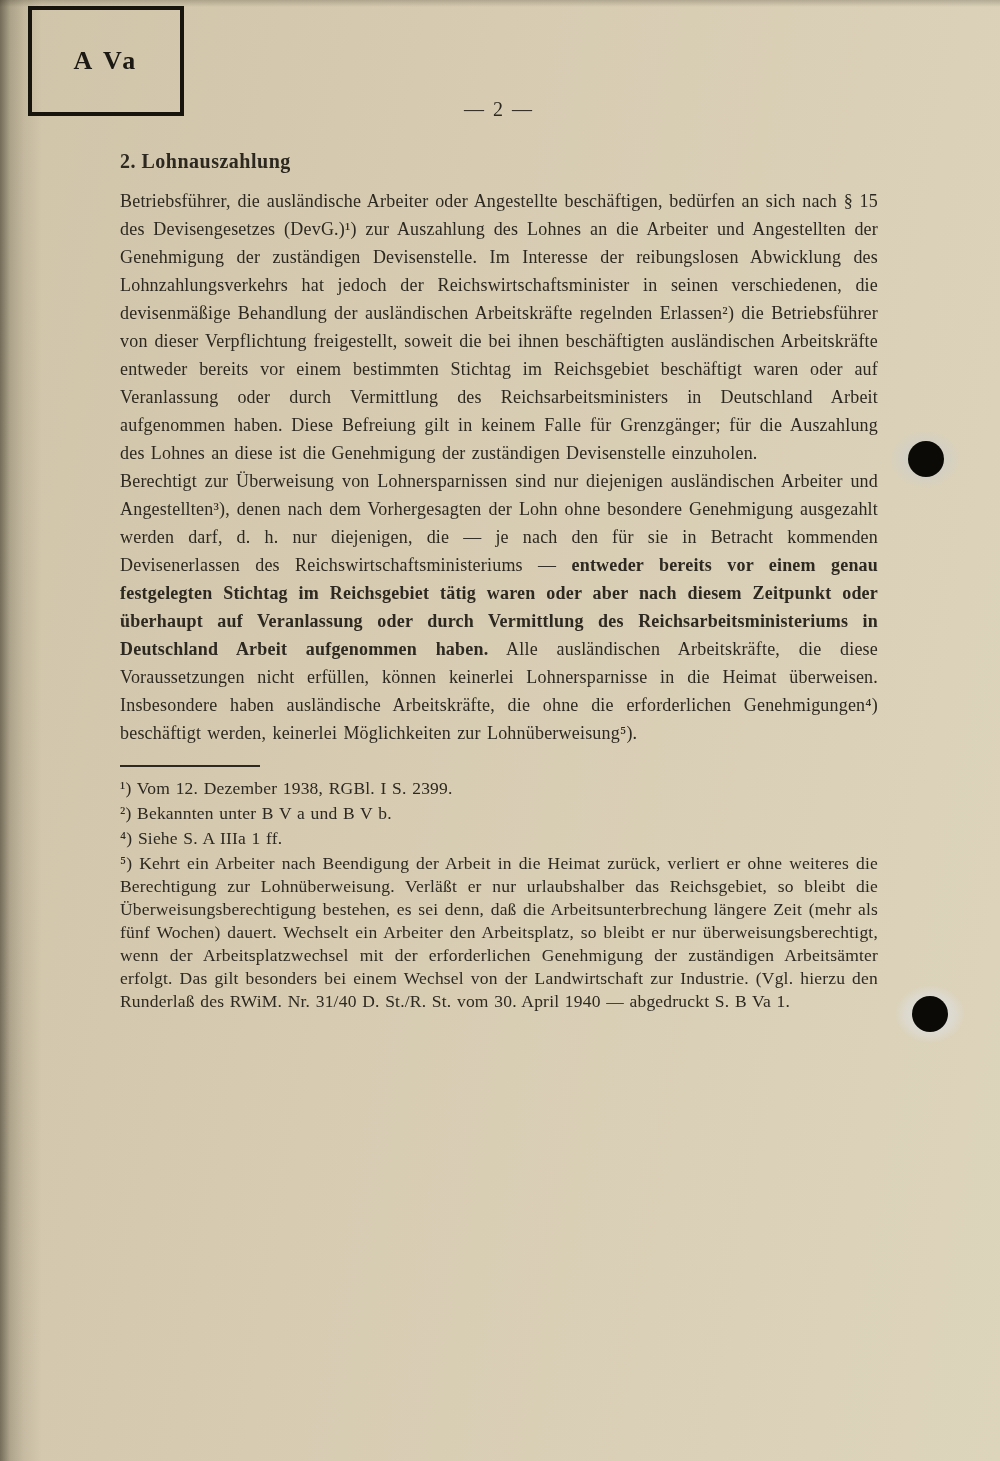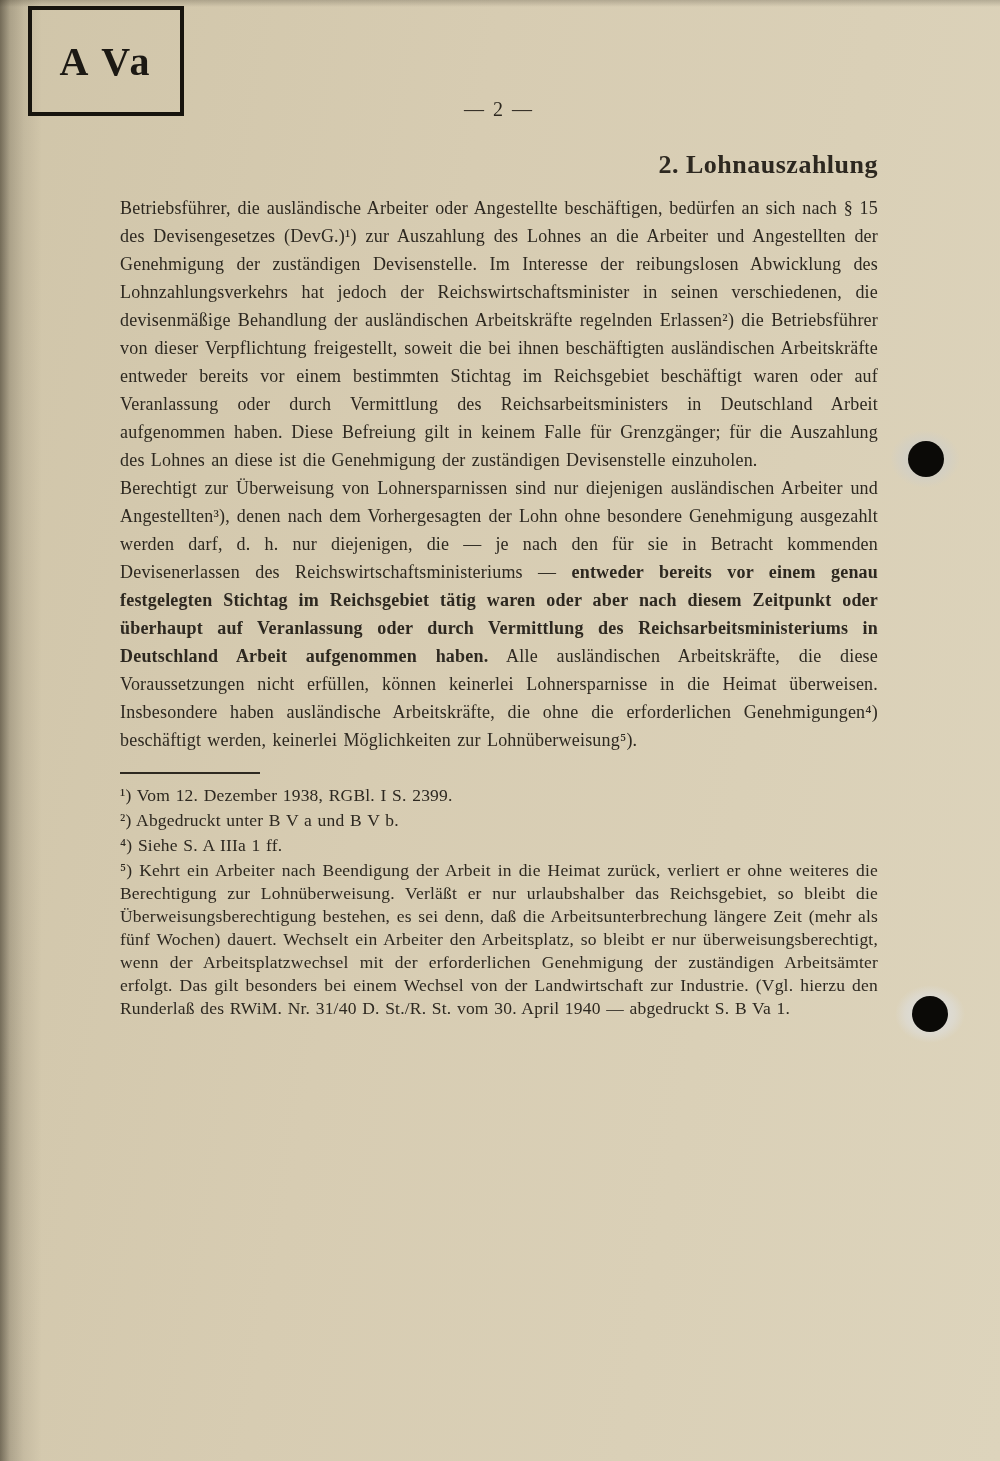--- a/index.html
+++ b/index.html
@@ -35,40 +35,40 @@
     pointer-events: none;
   }
   
   .stamp {
     position: absolute; left: 28px; top: 6px;
     width: 148px; height: 102px;
     border: 4px solid #17140e;
     display: flex; align-items: center; justify-content: center;
   }
   .stamp-label {
-    font-size: 40px;
+    font-size: 26px;
     font-weight: bold;
     letter-spacing: 3px;
     color: #1c1914;
     text-align: right;
   }
   .page-num {
     position: absolute; top: 98px; left: 120px; width: 758px;
     text-align: center;
     font-size: 20px;
     letter-spacing: 2px;
   }
   .content {
     position: absolute; left: 120px; top: 150px; width: 758px;
   }
   h2.heading {
     margin: 0 0 14px 0;
-    font-size: 26px;
+    font-size: 20px;
     font-weight: bold;
-    text-align: right;
+    text-align: left;
     letter-spacing: 0.5px;
   }
   h2.heading.second {
     margin-top: 26px;
   }
   p.body-text {
     margin: 0;
     font-size: 18px;
     line-height: 28px;
     text-align: justify;
@@ -135,21 +135,21 @@
 
     <p class="body-text">Betriebsführer, die ausländische Arbeiter oder Angestellte beschäftigen, bedürfen an sich nach § 15 des Devisengesetzes (DevG.)¹) zur Auszahlung des Lohnes an die Arbeiter und Angestellten der Genehmigung der zuständigen Devisenstelle. Im Interesse der reibungslosen Abwicklung des Lohnzahlungsverkehrs hat jedoch der Reichswirtschaftsminister in seinen verschiedenen, die devisenmäßige Behandlung der ausländischen Arbeitskräfte regelnden Erlassen²) die Betriebsführer von dieser Verpflichtung freigestellt, soweit die bei ihnen beschäftigten ausländischen Arbeitskräfte entweder bereits vor einem bestimmten Stichtag im Reichsgebiet beschäftigt waren oder auf Veranlassung oder durch Vermittlung des Reichsarbeitsministers in Deutschland Arbeit aufgenommen haben. Diese Befreiung gilt in keinem Falle für Grenzgänger; für die Auszahlung des Lohnes an diese ist die Genehmigung der zuständigen Devisenstelle einzuholen.</p>
 
 
     <p class="body-text"><span>Berechtigt zur Überweisung von Lohnersparnissen sind nur diejenigen ausländischen Arbeiter und Angestellten³), denen nach dem Vorhergesagten der Lohn ohne besondere Genehmigung ausgezahlt werden darf, d. h. nur diejenigen, die — je nach den für sie in Betracht kommenden Devisenerlassen des Reichswirtschaftsministeriums — </span><span class="bold">entweder bereits vor einem genau festgelegten Stichtag im Reichsgebiet tätig waren oder aber nach diesem Zeitpunkt oder überhaupt auf Veranlassung oder durch Vermittlung des Reichsarbeitsministeriums in Deutschland Arbeit aufgenommen haben.</span><span> Alle ausländischen Arbeitskräfte, die diese Voraussetzungen nicht erfüllen, können keinerlei Lohnersparnisse in die Heimat überweisen. Insbesondere haben ausländische Arbeitskräfte, die ohne die erforderlichen Genehmigungen⁴) beschäftigt werden, keinerlei Möglichkeiten zur Lohnüberweisung⁵).</span></p>
 
     <div class="fn-rule"></div>
 
     <div class="footnotes">
       <p>¹) Vom 12. Dezember 1938, RGBl. I S. 2399.</p>
-      <p>²) Abgedruckt unter B V a und B V b.</p>
+      <p>²) Bekannten unter B V a und B V b.</p>
       <p>⁴) Siehe S. A IIIa 1 ff.</p>
       <p>⁵) Kehrt ein Arbeiter nach Beendigung der Arbeit in die Heimat zurück, verliert er ohne weiteres die Berechtigung zur Lohnüberweisung. Verläßt er nur urlaubshalber das Reichsgebiet, so bleibt die Überweisungsberechtigung bestehen, es sei denn, daß die Arbeitsunterbrechung längere Zeit (mehr als fünf Wochen) dauert. Wechselt ein Arbeiter den Arbeitsplatz, so bleibt er nur überweisungsberechtigt, wenn der Arbeitsplatzwechsel mit der erforderlichen Genehmigung der zuständigen Arbeitsämter erfolgt. Das gilt besonders bei einem Wechsel von der Landwirtschaft zur Industrie. (Vgl. hierzu den Runderlaß des RWiM. Nr. 31/40 D. St./R. St. vom 30. April 1940 — abgedruckt S. B Va 1.</p>
     </div>
 
   </div>
 
   <div class="punch top" style="left:890px; top:430px; width:70px; height:58px;">
     <div class="halo"></div>
     <div class="hole" style="left:18px; top:11px;"></div>
   </div>

